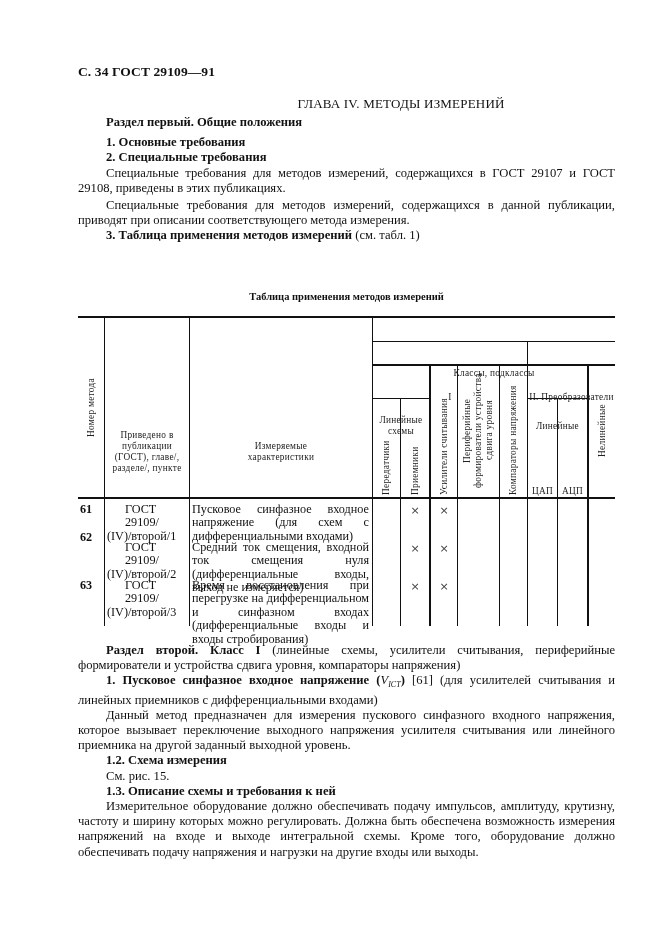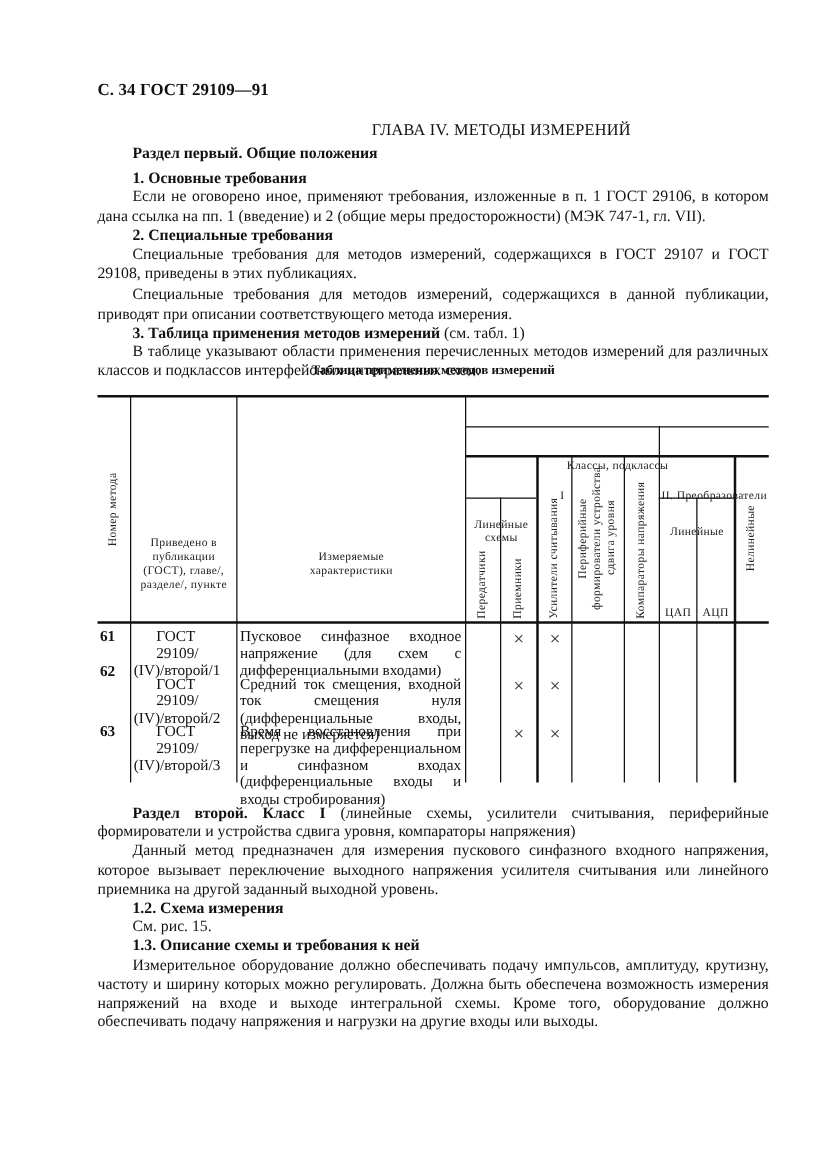--- a/index.html
+++ b/index.html
@@ -68,26 +68,24 @@
 </style>
 </head>
 <body>
 
 <div class="page-header">С. 34 ГОСТ 29109—91</div>
 <div class="chapter-title">ГЛАВА IV.  МЕТОДЫ ИЗМЕРЕНИЙ</div>
 
 <div class="body-text" style="top:115px;">
   <p class="ind b">Раздел первый.  Общие положения</p>
   <p class="ind b sp">1.  Основные требования</p>
-  <p class="ind">Если не оговорено иное, применяют требования, изложенные в п. 1 ГОСТ 29106, в котором дана ссылка на пп. 1 (введение) и 2 (общие меры предосторожности) (МЭК 747-1, гл. VII).</p>
   <p class="ind b">2.  Специальные требования</p>
   <p class="ind">Специальные требования для методов измерений, содержащихся в ГОСТ 29107 и ГОСТ 29108, приведены в этих публикациях.</p>
   <p class="ind" style="margin-top:2px;">Специальные требования для методов измерений, содержащихся в данной публикации, приводят при описании соответствующего метода измерения.</p>
   <p class="ind"><span class="b">3.  Таблица применения методов измерений</span><span> (см. табл. 1)</span></p>
-  <p class="ind">В таблице указывают области применения перечисленных методов измерений для различных классов и подклассов интерфейсных интегральных схем.</p>
 </div>
 
 <div class="table-caption">Таблица применения методов измерений</div>
 
 <div class="tbl">
 
   <div class="ln hthick" style="left:78px; top:316px; width:537px;"></div>
   <div class="ln h" style="left:372px; top:341px; width:243px;"></div>
   <div class="ln hthick" style="left:372px; top:364px; width:243px;"></div>
   <div class="ln h" style="left:372px; top:398px; width:57px;"></div>
@@ -151,18 +149,19 @@
       <span>(IV)/второй/3</span>
     </div>
     <div class="row-cell row-desc" style="left:192px; top:579px; width:177px;">Время восстановления при перегрузке на дифференциальном и синфазном входах (дифференциальные входы и входы стробирования)</div>
     <div class="mark" style="left:408px; top:580px;">×</div>
     <div class="mark" style="left:437px; top:580px;">×</div>
   </div>
 </div>
 
 <div class="body-text" style="top:643px;">
   <p class="ind"><span class="b">Раздел второй.  Класс I</span><span> (линейные схемы, усилители считывания, периферийные формирователи и устройства сдвига уровня, компараторы напряжения)</span></p>
+  <p class="ind"><span class="b">1.  Пусковое синфазное входное напряжение</span><span class="b"> (</span><span class="it"><span>V</span><sub>ICT</sub></span><span class="b">)</span><span> [61] (для усилителей считывания и линейных приемников с дифференциальными входами)</span></p>
   <p class="ind">Данный метод предназначен для измерения пускового синфазного входного напряжения, которое вызывает переключение выходного напряжения усилителя считывания или линейного приемника на другой заданный выходной уровень.</p>
   <p class="ind b">1.2.  Схема измерения</p>
   <p class="ind">См. рис. 15.</p>
   <p class="ind b">1.3.  Описание схемы и требования к ней</p>
   <p class="ind">Измерительное оборудование должно обеспечивать подачу импульсов, амплитуду, крутизну, частоту и ширину которых можно регулировать. Должна быть обеспечена возможность измерения напряжений на входе и выходе интегральной схемы. Кроме того, оборудование должно обеспечивать подачу напряжения и нагрузки на другие входы или выходы.</p>
 </div>
 
 </body></html>

